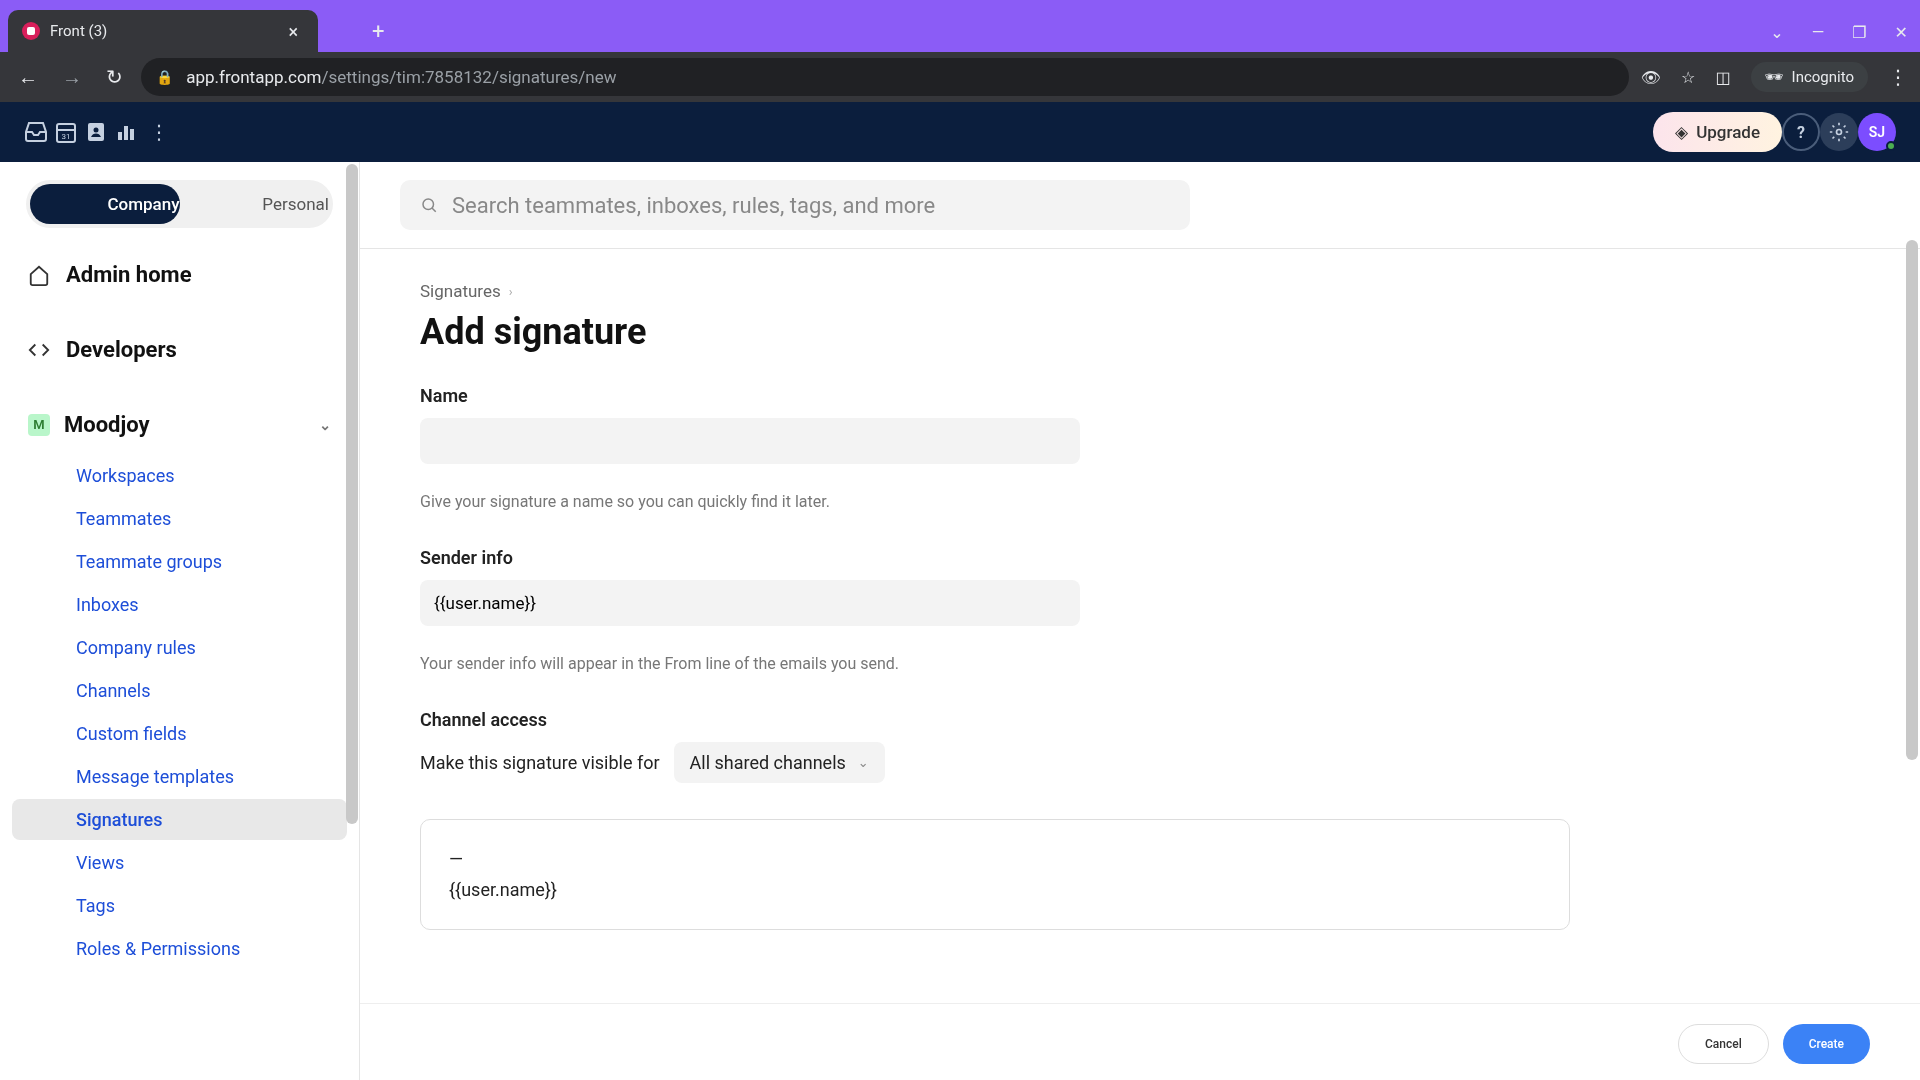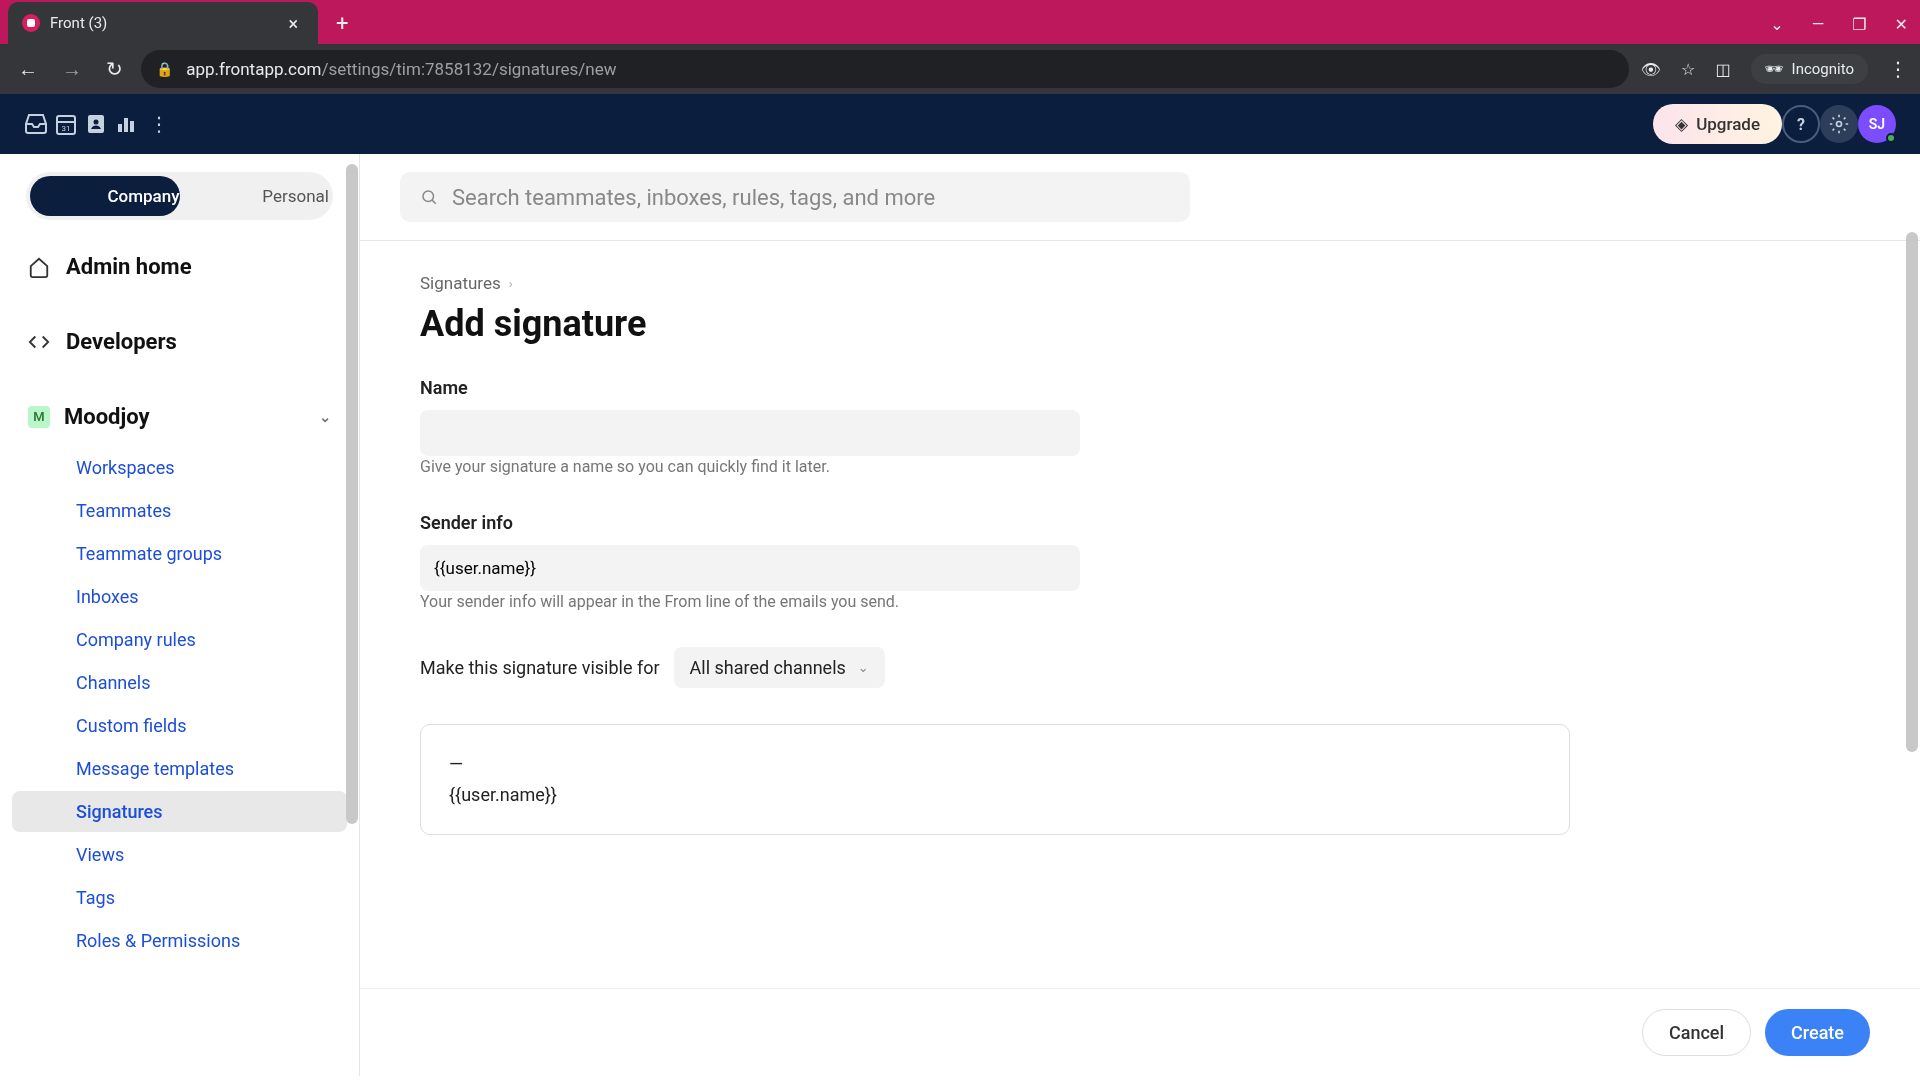--- a/index.html
+++ b/index.html
@@ -1,19 +1,19 @@
 <!DOCTYPE html>
 <html><head>
 <meta charset="utf-8">
 <style>
 * { margin: 0; padding: 0; box-sizing: border-box; font-family: -apple-system, BlinkMacSystemFont, "Segoe UI", Roboto, sans-serif; }
 body { width: 1920px; height: 1080px; overflow: hidden; background: #fff; }
 
 
-.browser-chrome { background: #be185d; height: 44px; display: flex; align-items: flex-end; }
+.browser-chrome { background: #8b5cf6; height: 52px; display: flex; align-items: flex-end; gap: 36px; }
 .tab { background: #35363a; height: 42px; width: 310px; border-radius: 10px 10px 0 0; display: flex; align-items: center; padding: 0 14px; margin-left: 8px; gap: 10px; color: #e8eaed; font-size: 15px; }
 .tab-favicon { width: 18px; height: 18px; background: #d91f5b; border-radius: 50%; display: flex; align-items: center; justify-content: center; }
 .tab-favicon::after { content: ""; width: 8px; height: 8px; background: #fff; border-radius: 2px; }
 .tab-title { flex: 1; }
 .tab-close { font-size: 18px; cursor: pointer; padding: 2px 6px; }
 .new-tab { color: #e8eaed; font-size: 22px; padding: 0 18px 8px; cursor: pointer; }
 .chrome-spacer { flex: 1; }
 .chrome-controls { display: flex; align-items: center; padding-bottom: 10px; padding-right: 12px; gap: 28px; color: #e8eaed; }
 .chrome-ctrl { cursor: pointer; font-size: 16px; }
 
@@ -65,30 +65,30 @@
 .divider { border-bottom: 1px solid #e5e5e5; }
 
 .page-scroll { flex: 1; overflow-y: auto; padding: 32px 60px 100px; }
 .breadcrumb { color: #666; font-size: 17px; display: flex; align-items: center; gap: 8px; margin-bottom: 10px; }
 .breadcrumb-sep { color: #aaa; font-size: 13px; }
 .page-title { font-size: 36px; font-weight: 700; color: #111; margin-bottom: 32px; }
 
 .field-group { margin-bottom: 36px; max-width: 660px; }
 .field-label { font-size: 18px; font-weight: 600; color: #222; margin-bottom: 12px; }
 .text-input { width: 100%; background: #f3f3f3; border: none; border-radius: 8px; height: 46px; padding: 0 14px; font-size: 17px; outline: none; }
-.field-hint { color: #777; font-size: 16px; margin-top: 1px; }
+.field-hint { color: #777; font-size: 16px; margin-top: 28px; }
 
 .channel-row { display: flex; align-items: center; gap: 14px; font-size: 18px; color: #222; }
 .dropdown { background: #f3f3f3; border-radius: 8px; padding: 10px 16px; display: flex; align-items: center; gap: 12px; cursor: pointer; font-size: 18px; }
 .dropdown-chev { color: #888; font-size: 13px; }
 
 .sig-editor { border: 1px solid #ddd; border-radius: 10px; padding: 24px 28px; font-size: 18px; line-height: 1.7; color: #222; max-width: 1150px; margin-top: 8px; }
 
 .action-bar { position: absolute; bottom: 0; left: 0; right: 0; background: #fff; border-top: 1px solid #eee; padding: 20px 50px; display: flex; justify-content: flex-end; gap: 14px; }
-.btn { padding: 12px 26px; border-radius: 24px; font-size: 18px; cursor: pointer; border: none; font-weight: 500; }
+.btn { padding: 12px 26px; border-radius: 24px; font-size: 12px; cursor: pointer; border: none; font-weight: 500; }
 .btn-cancel { background: #fff; color: #333; border: 1px solid #ddd; }
 .btn-create { background: #3b82f6; color: #fff; }
 
 .content-scrollbar { position: absolute; right: 2px; top: 78px; width: 12px; height: 520px; background: #c8c8c8; border-radius: 6px; }
 .sidebar-scrollbar { position: absolute; left: 346px; top: 164px; width: 12px; height: 660px; background: #c8c8c8; border-radius: 6px; z-index: 5; }
 
 svg { display: block; }
 </style>
 </head>
 <body>
@@ -253,20 +253,21 @@
         <div class="field-hint">Give your signature a name so you can quickly find it later.</div>
       </div>
 
       <div class="field-group">
         <div class="field-label">Sender info</div>
         <input class="text-input" value="{{user.name}}" style="">
         <div class="field-hint">Your sender info will appear in the From line of the emails you send.</div>
       </div>
 
       <div class="field-group" style="max-width:none;">
+        <div class="field-label">Channel access</div>
         <div class="channel-row">
           <span>Make this signature visible for</span>
           <div class="dropdown">
             <span>All shared channels</span>
             <span class="dropdown-chev">⌄</span>
           </div>
         </div>
       </div>
 
       <div class="sig-editor">

